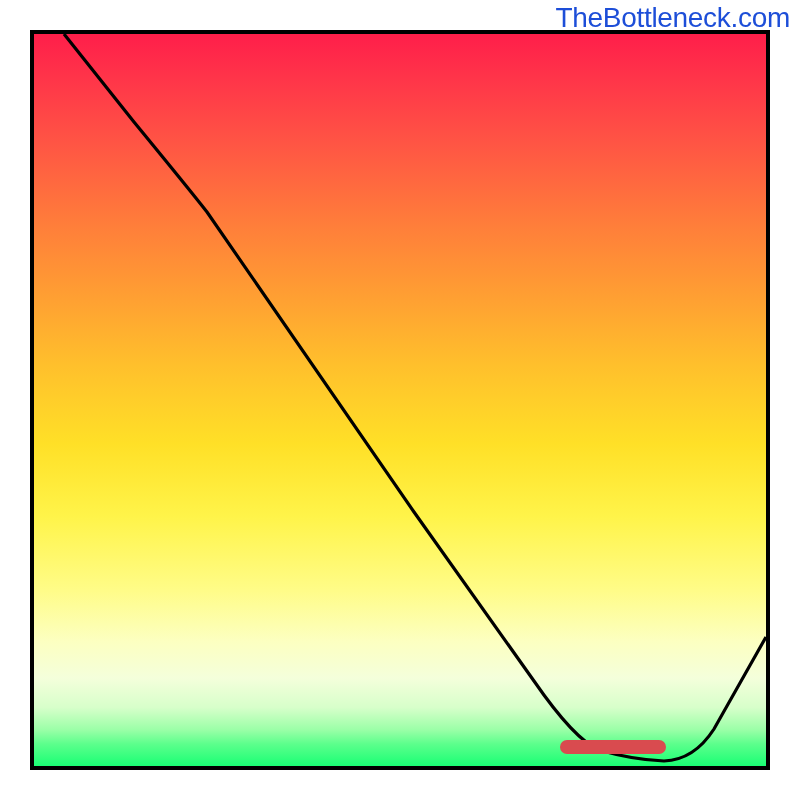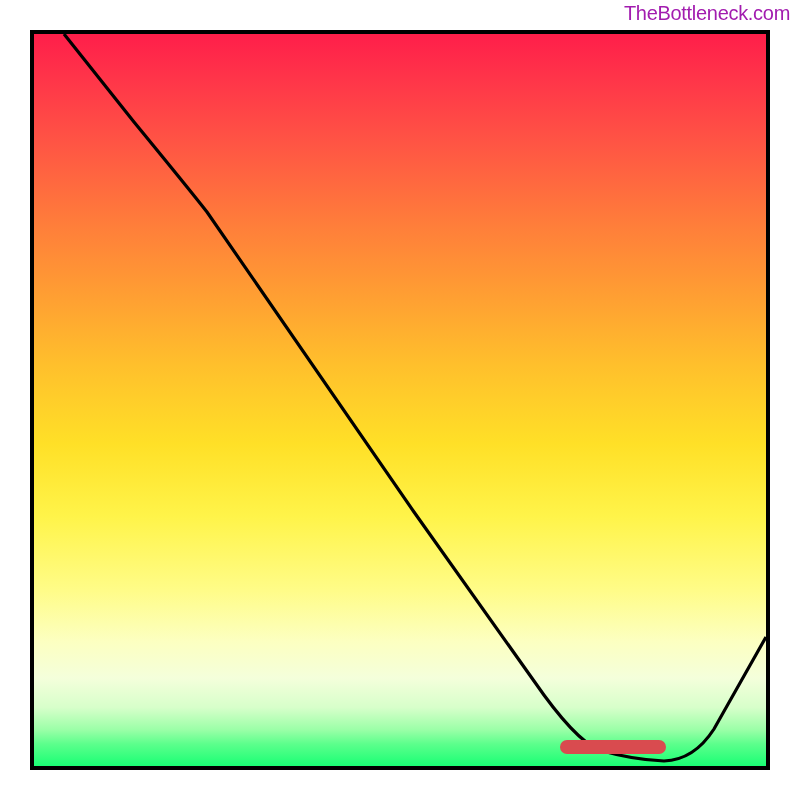--- a/index.html
+++ b/index.html
@@ -13,22 +13,22 @@
   }
   .wrap {
     position: relative;
     width: 800px;
     height: 800px;
   }
   .watermark {
     position: absolute;
     top: 2px;
     right: 10px;
-    color: #a21caf;
-    font-size: 20px;
+    color: #1d4ed8;
+    font-size: 28px;
     font-weight: 500;
     letter-spacing: -0.3px;
     z-index: 5;
   }
   .frame {
     position: absolute;
     left: 30px;
     top: 30px;
     width: 740px;
     height: 740px;

